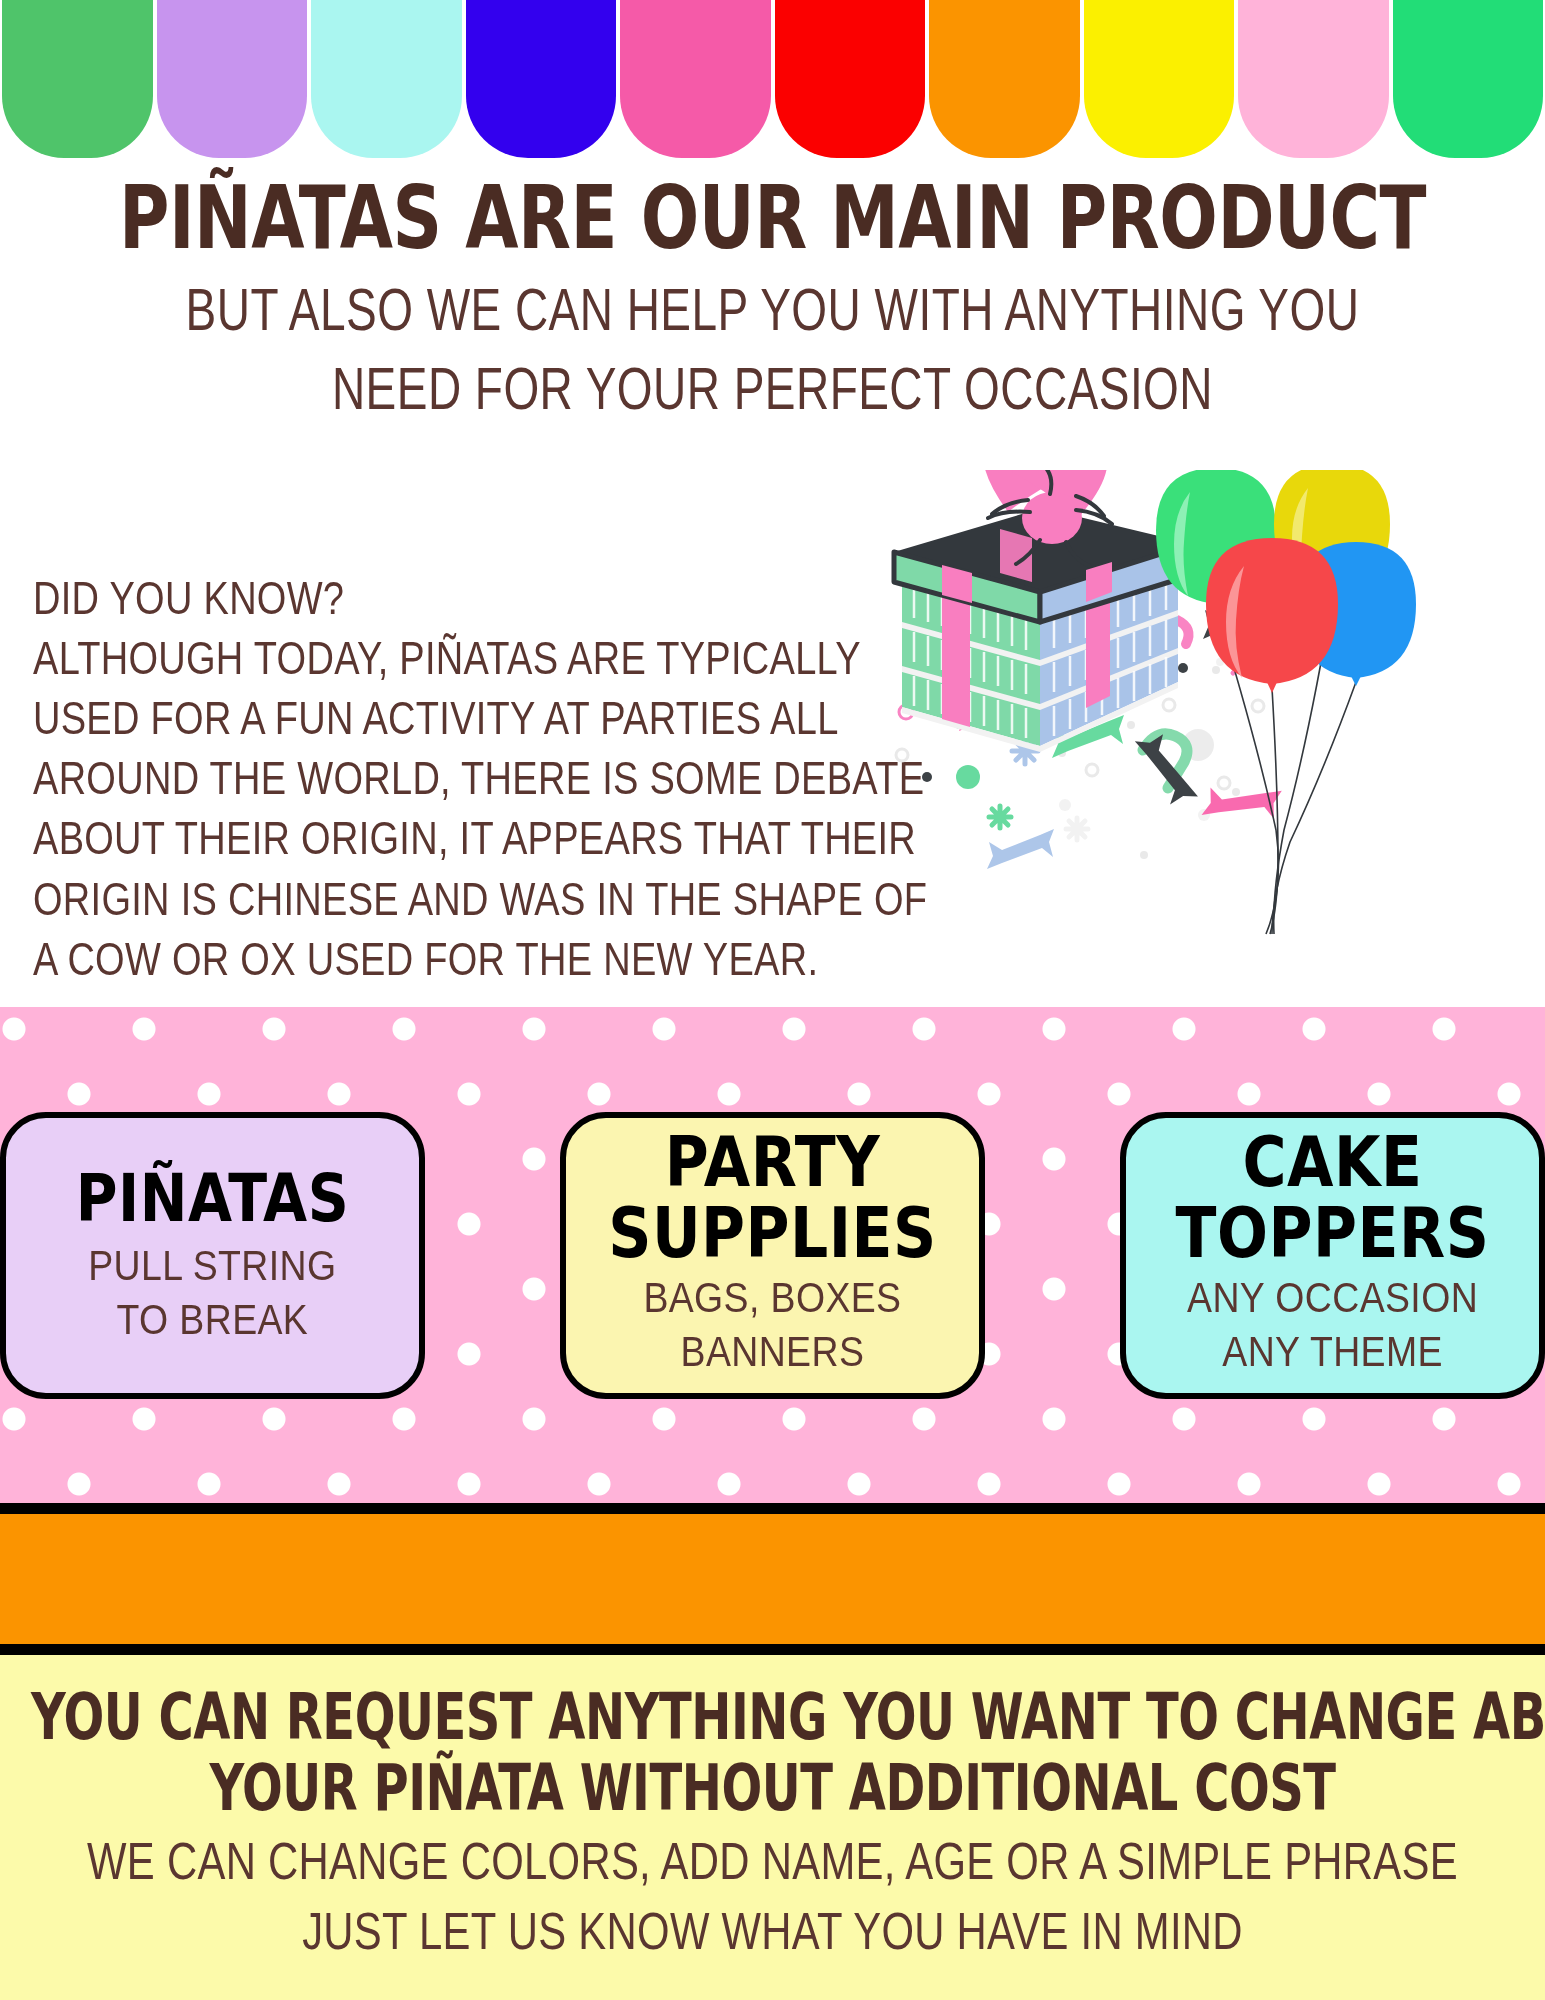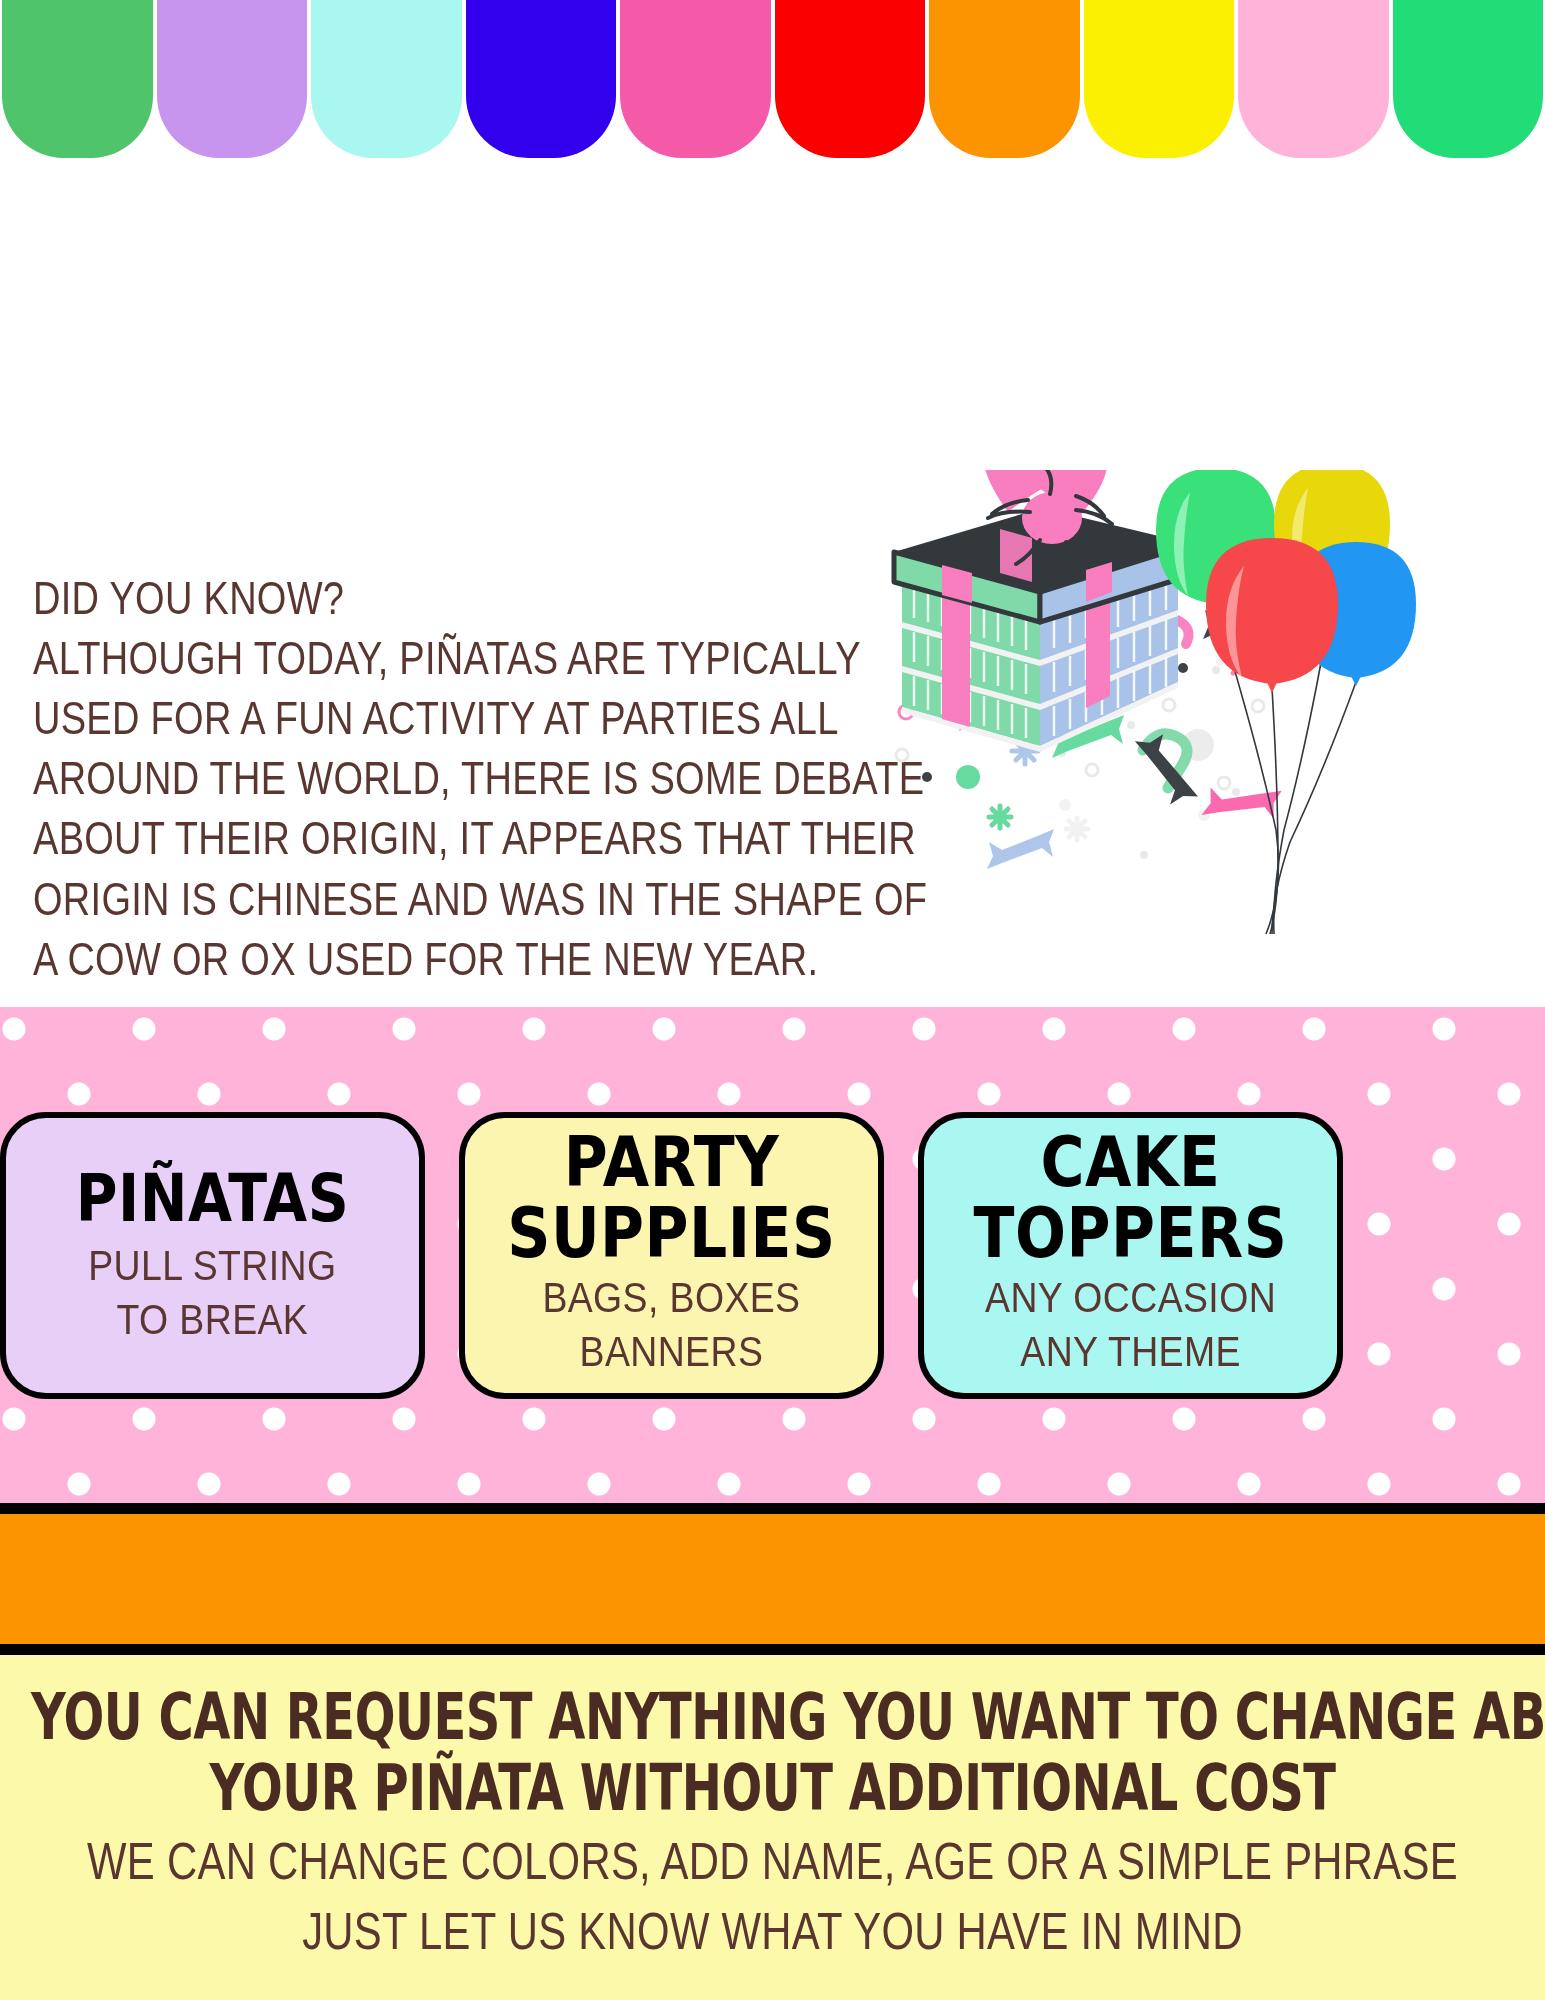--- a/index.html
+++ b/index.html
@@ -51,21 +51,21 @@
   .pink-band {
     position:absolute; left:0; top:1007px; width:1545px; height:496px;
     background-color:#ffb3d9;
     background-image:
       radial-gradient(circle at 14px 14px, #ffffff 11px, transparent 12px),
       radial-gradient(circle at 79px 79px, #ffffff 11px, transparent 12px);
     background-size:130px 130px, 130px 130px;
     background-position:0 8px, 0 8px;
   }
   .cards { position:absolute; left:0; top:0; width:1545px; height:496px;
-           display:flex; align-items:center; justify-content:flex-start; gap:34px; }
+           display:flex; align-items:center; justify-content:space-between; gap:34px; }
   .card {
     width:425px; height:287px;
     border:6px solid #000; border-radius:46px;
     display:flex; flex-direction:column; align-items:center; justify-content:center;
     padding:8px 14px;
   }
   .card-title {
     font-family:"DejaVu Sans", sans-serif;
     font-weight:bold; font-size:57px; color:#000;
     line-height:1.02; text-align:center;
@@ -120,20 +120,27 @@
     <div class="scallop" style="background: rgb(170, 246, 240);"></div>
     <div class="scallop" style="background: rgb(51, 0, 238);"></div>
     <div class="scallop" style="background: rgb(245, 90, 168);"></div>
     <div class="scallop" style="background: rgb(251, 0, 0);"></div>
     <div class="scallop" style="background: rgb(251, 148, 0);"></div>
     <div class="scallop" style="background: rgb(251, 240, 0);"></div>
     <div class="scallop" style="background: rgb(255, 179, 217);"></div>
     <div class="scallop" style="background: rgb(34, 221, 119);"></div>
   </div>
 
+  <div class="headline-wrap">
+    <div class="headline">PIÑATAS ARE OUR MAIN PRODUCT</div>
+    <div class="subhead">
+      <div>BUT ALSO WE CAN HELP YOU WITH ANYTHING YOU</div>
+      <div>NEED FOR YOUR PERFECT OCCASION</div>
+    </div>
+  </div>
 
   <div class="body-copy">
     <div>DID YOU KNOW?</div>
     <div>ALTHOUGH TODAY, PIÑATAS ARE TYPICALLY</div>
     <div>USED FOR A FUN ACTIVITY AT PARTIES ALL</div>
     <div>AROUND THE WORLD, THERE IS SOME DEBATE</div>
     <div>ABOUT THEIR ORIGIN, IT APPEARS THAT THEIR</div>
     <div>ORIGIN IS CHINESE AND WAS IN THE SHAPE OF</div>
     <div>A COW OR OX USED FOR THE NEW YEAR.</div>
   </div>

